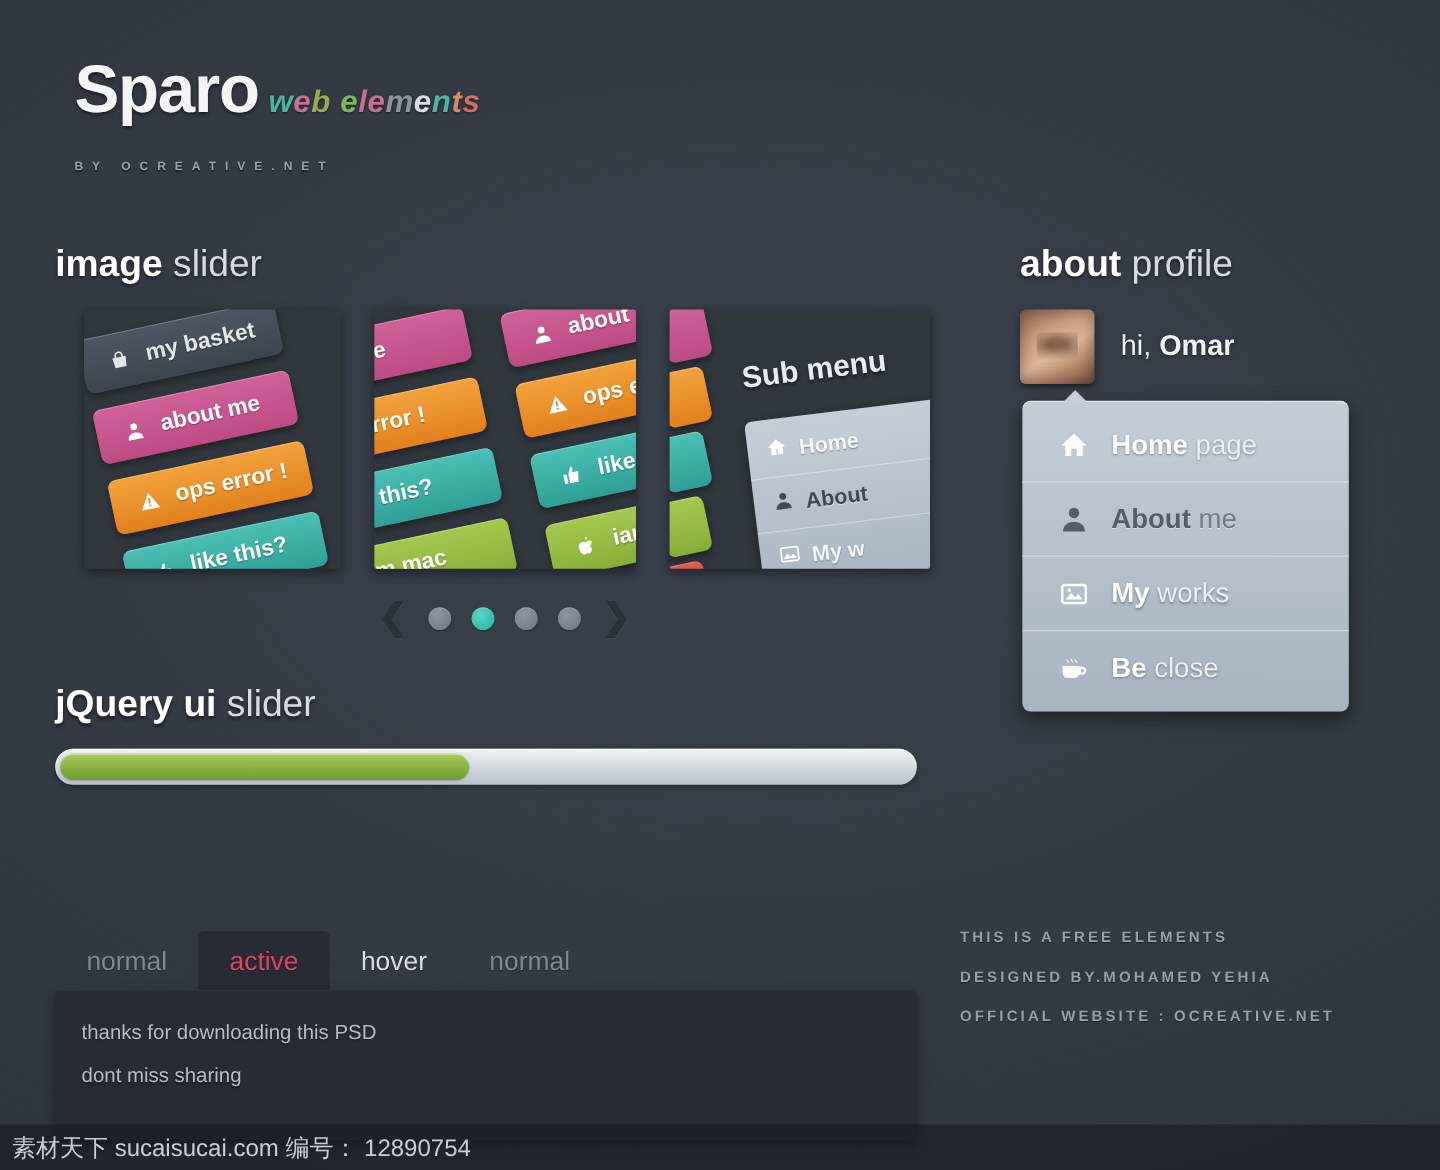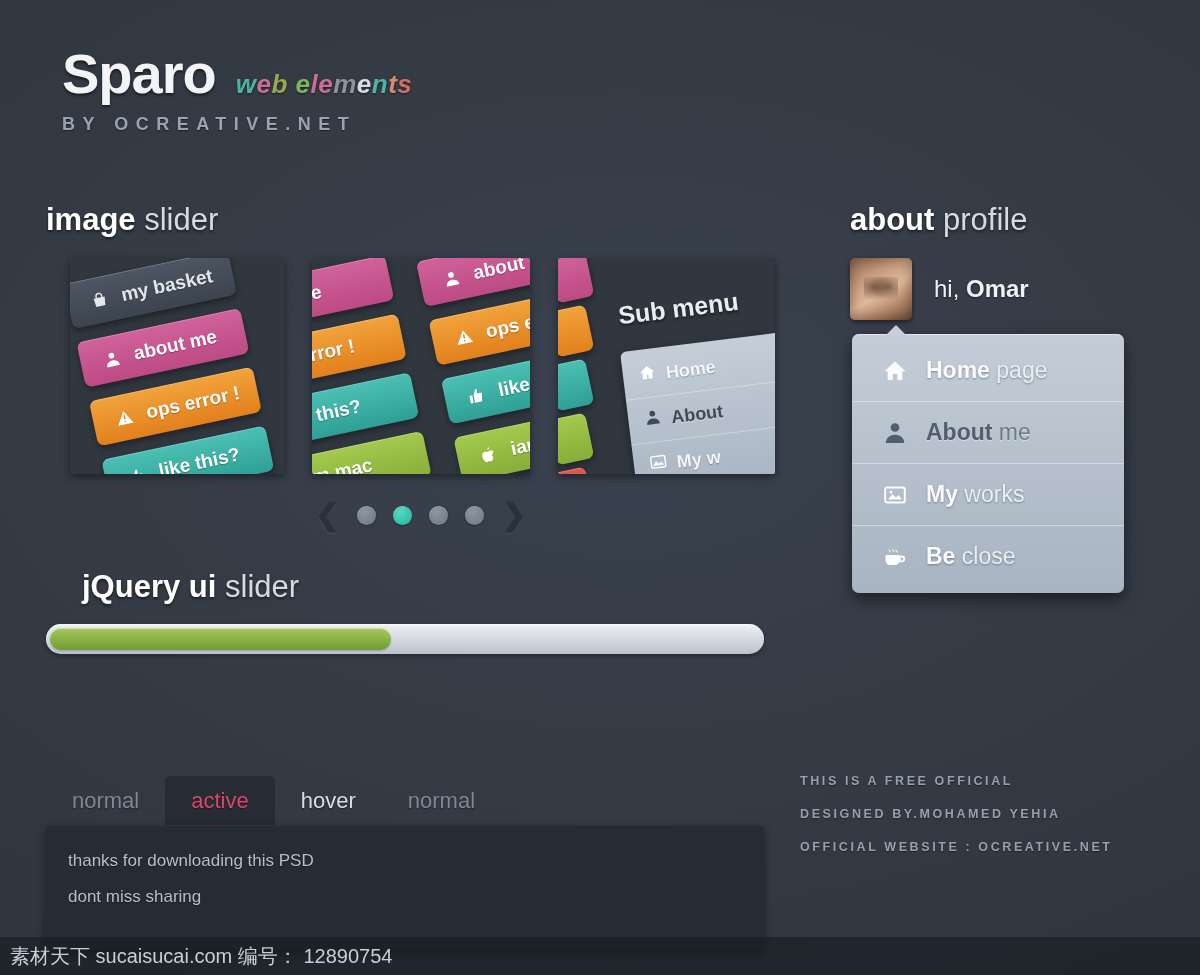--- a/index.html
+++ b/index.html
@@ -19,27 +19,27 @@
 
   
   .brand { position:absolute; left:62px; top:46px; }
   .brand-row { display:flex; align-items:baseline; }
   .brand-main {
     font-size:56px; font-weight:bold; color:#f2f4f6;
     letter-spacing:-1px; line-height:1;
     text-shadow:0 2px 3px rgba(0,0,0,.55);
   }
   .brand-sub {
-    margin-left:20px; font-size:26px; font-style:italic; font-weight:bold;
+    margin-left:8px; font-size:26px; font-style:italic; font-weight:bold;
     letter-spacing:.5px;
     text-shadow:0 1px 2px rgba(0,0,0,.5);
   }
   .brand-sub span { display:inline-block; }
   .brand-by {
-    margin-top:12px; font-size:18px; letter-spacing:7.5px;
+    margin-top:32px; font-size:10px; letter-spacing:7.5px;
     color:#9aa4b0; font-weight:bold;
     text-shadow:0 1px 1px rgba(0,0,0,.5);
   }
 
   
   .sec-head {
     position:absolute; font-size:31px; line-height:1;
     text-shadow:0 2px 3px rgba(0,0,0,.5);
     white-space:nowrap;
   }
@@ -369,21 +369,21 @@
 
   <div id="slider-nav">
     <span class="arrow">❮</span>
     <span class="dot"></span>
     <span class="dot active"></span>
     <span class="dot"></span>
     <span class="dot"></span>
     <span class="arrow">❯</span>
   </div>
 
-  <div class="sec-head" style="left:46px; top:571px;margin-left:36px;">
+  <div class="sec-head" style="left:46px; top:571px;">
     <b>jQuery ui</b><i> slider</i>
   </div>
   <div id="ui-slider">
     <div id="ui-slider-fill" style="width: 48%;"></div>
   </div>
 
   <div id="tabs">
     <div class="tab">normal</div>
     <div class="tab active">active</div>
     <div class="tab hover">hover</div>
@@ -438,21 +438,21 @@
   </div>
 
   <div id="profile-row">
     <div id="avatar"></div>
     <div id="profile-greet">
       <span>hi, </span><b>Omar</b>
     </div>
   </div>
 
   <div id="footer">
-    <div class="foot-line">THIS IS A FREE OFFICIAL</div>
+    <div class="foot-line">THIS IS A FREE ELEMENTS</div>
     <div class="foot-line">DESIGNED BY.MOHAMED YEHIA</div>
     <div class="foot-line">OFFICIAL WEBSITE : OCREATIVE.NET</div>
   </div>
 
   <div id="watermark">
     <span id="watermark-text">素材天下 sucaisucai.com  编号： 12890754</span>
   </div>
 
 </div>
 

